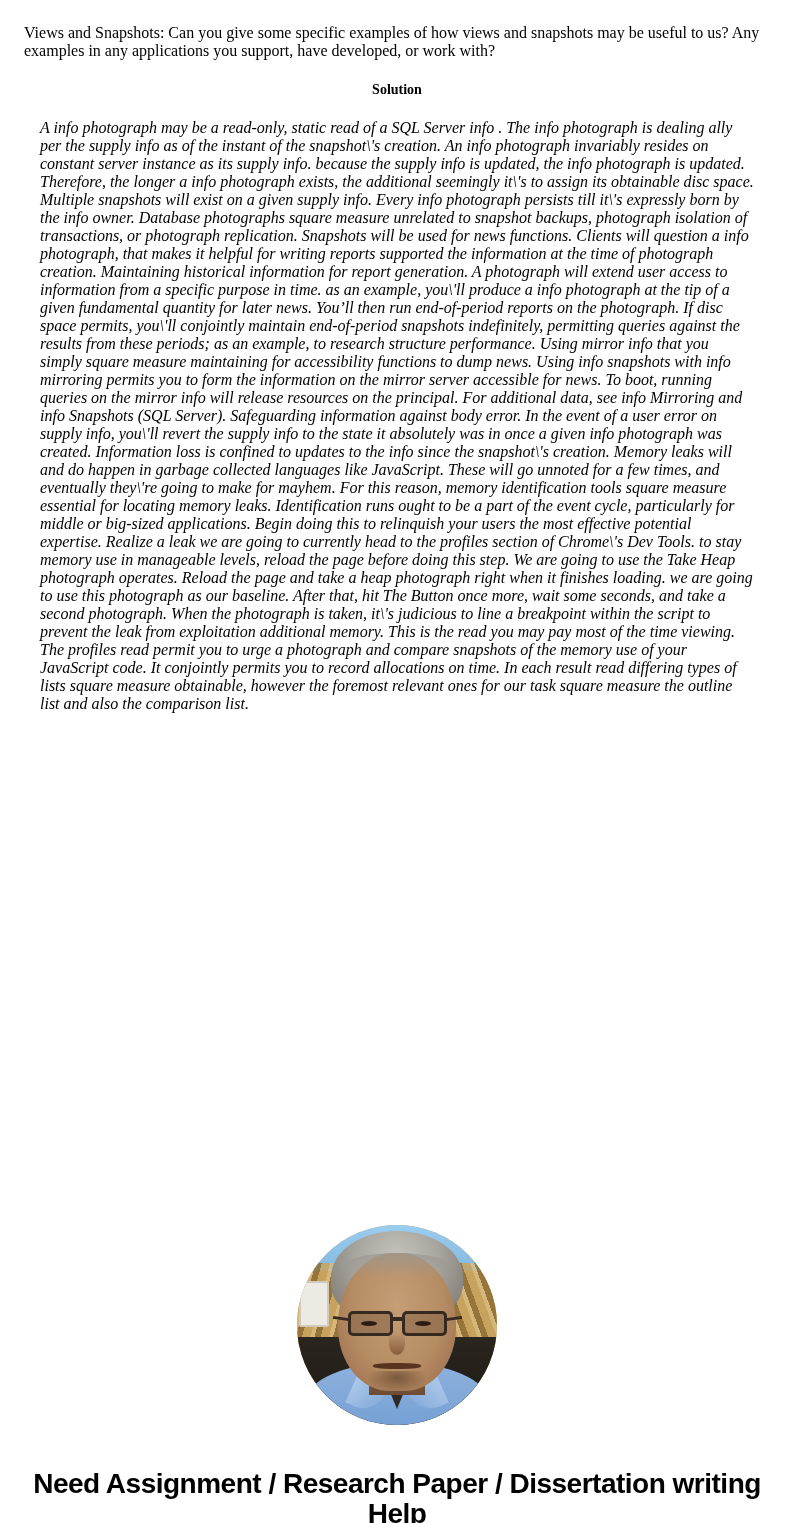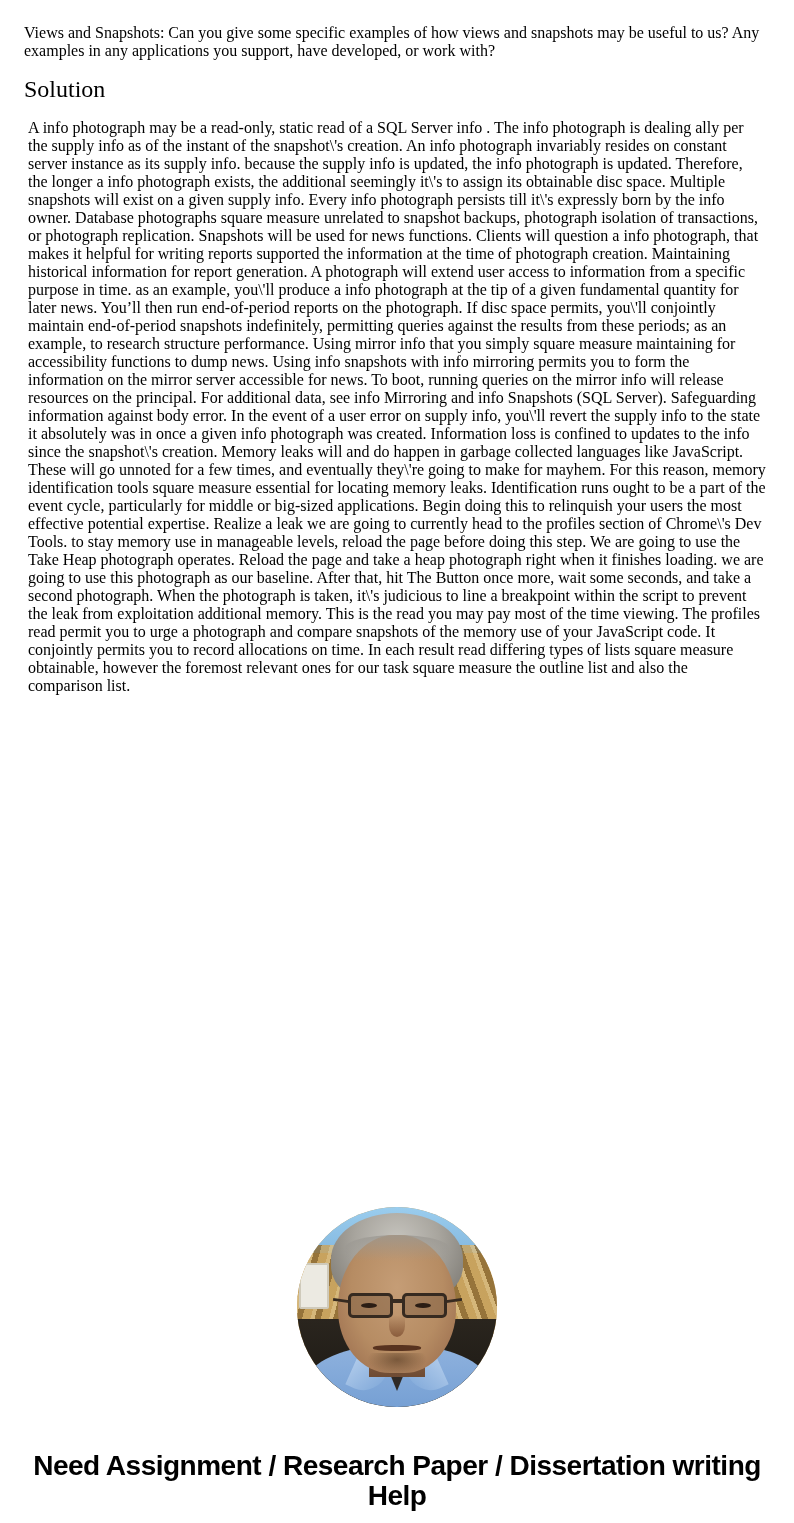--- a/index.html
+++ b/index.html
@@ -13,28 +13,30 @@
   }
   .page { padding: 24px; }
 
   .question {
     margin: 0;
     font-size: 16px;
     line-height: 18px;
   }
   .solution-heading {
     margin: 19px 0;
-    font-size: 24px;
+    font-size: 14px;
     line-height: 21px;
-    font-weight: normal;
+    font-weight: bold;
+    text-align: center;
   }
   .solution-body {
-    margin: 4px;
+    margin: 16px;
     font-size: 16px;
     line-height: 18px;
+    font-style: italic;
   }
 
   
   .avatar-wrap {
     margin-top: 512px;
     text-align: center;
     height: 200px;
   }
   .avatar {
     position: relative;

